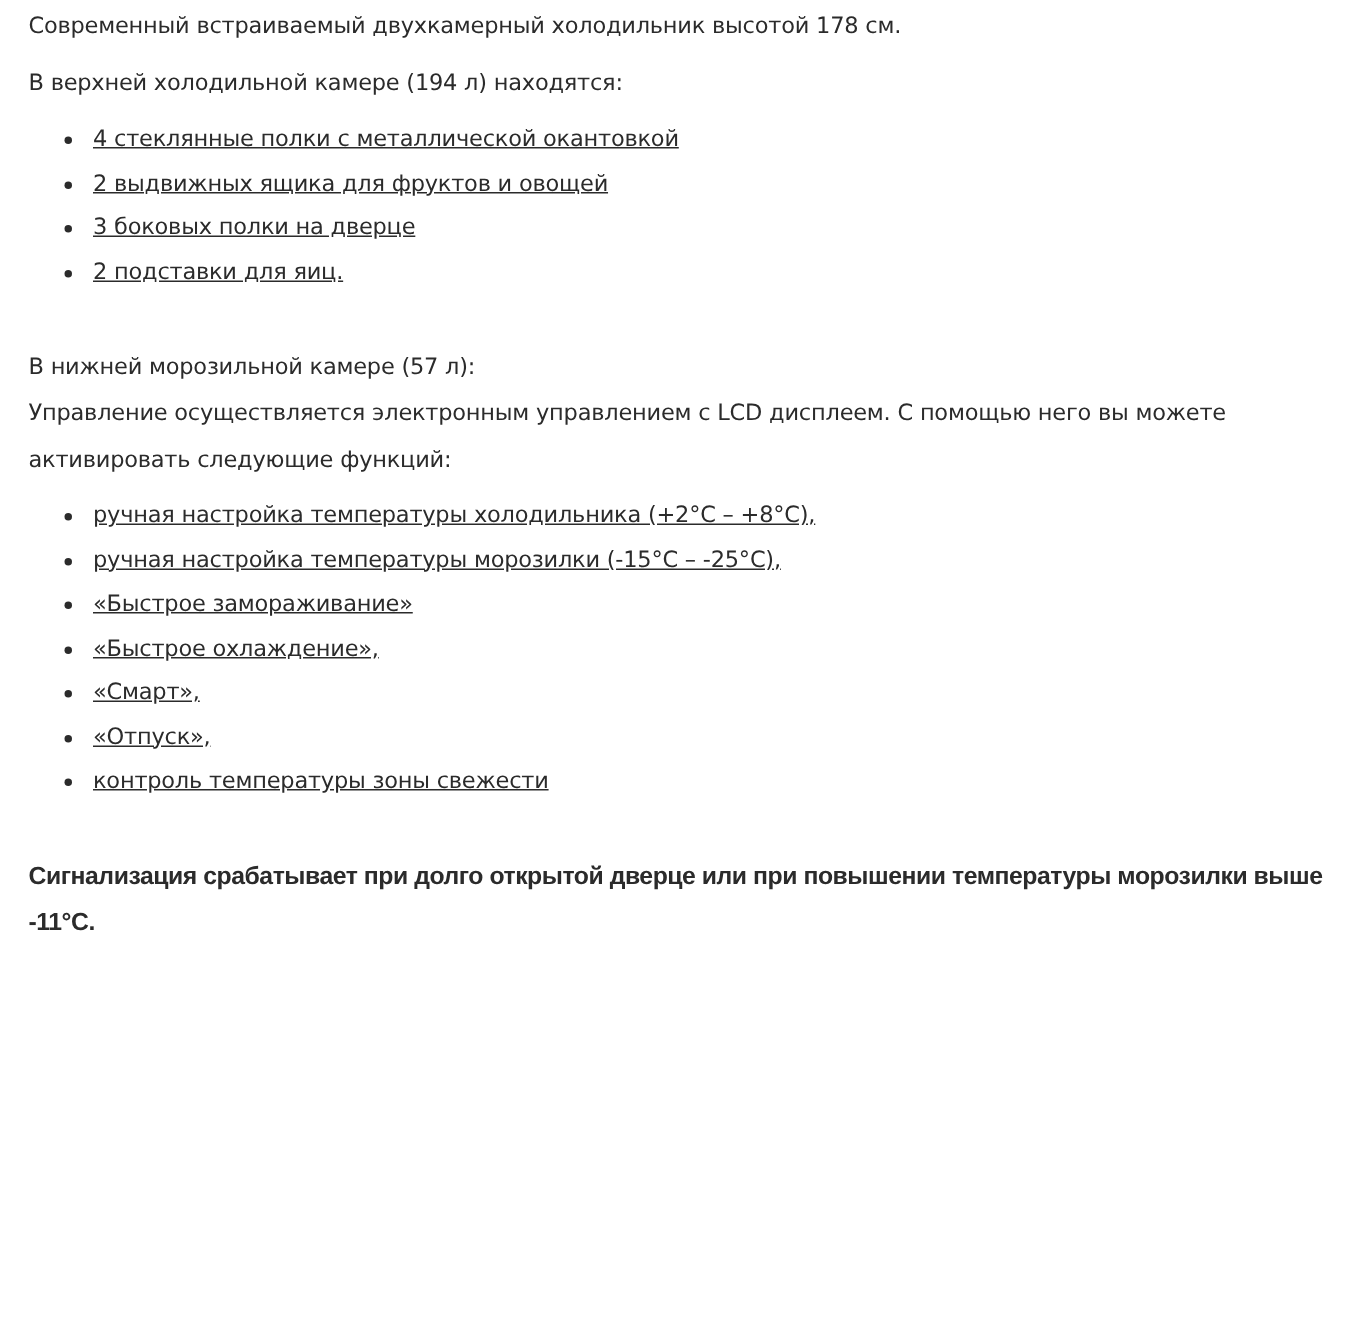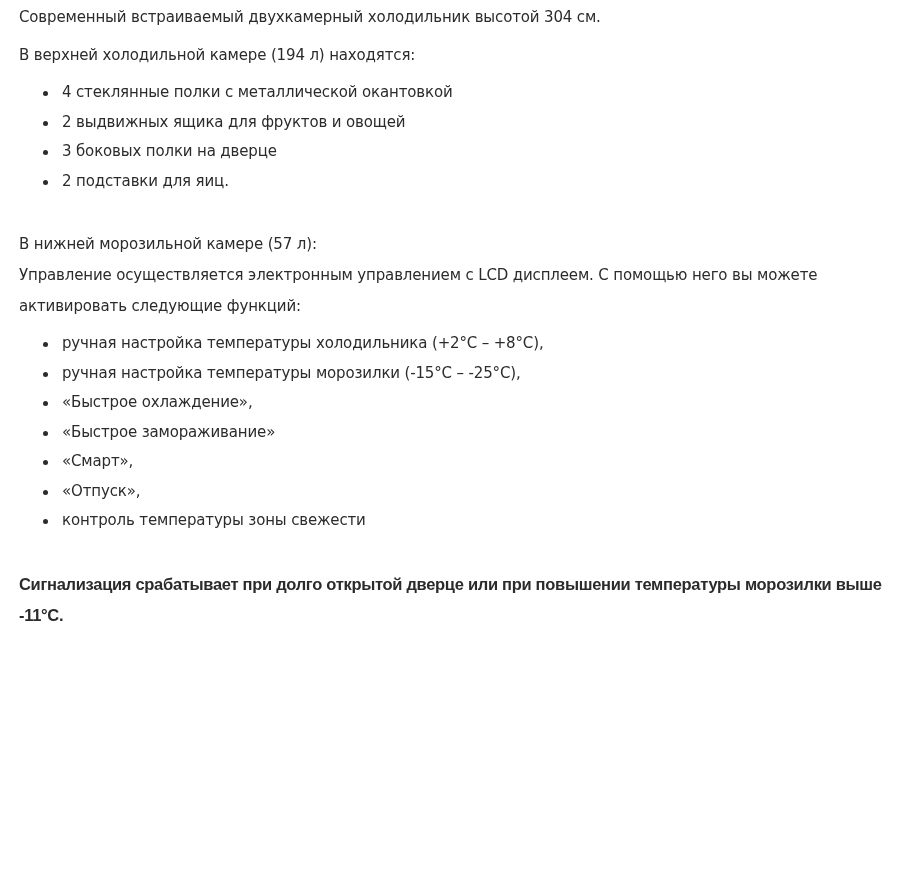--- a/index.html
+++ b/index.html
@@ -22,20 +22,21 @@
     p {
       margin: 0;
       line-height: 31px;
       letter-spacing: -0.15px;
     }
     .gap-s { margin-top: 7px; }
     ul {
       margin: 7px 0 0 0;
       padding: 0 0 0 43px;
       list-style: none;
+      text-decoration: underline;
     }
     ul li {
       position: relative;
       line-height: 29.5px;
       letter-spacing: -0.15px;
     }
     ul li::before {
       content: "";
       position: absolute;
       left: -19px;
@@ -50,37 +51,37 @@
       font-family: "Liberation Sans", sans-serif;
       font-size: 16.5px;
       letter-spacing: -0.3px;
       font-weight: bold;
     }
   </style>
 </head>
 <body>
 
 <div class="content">
-  <p>Современный встраиваемый двухкамерный холодильник высотой 304 см.</p>
+  <p>Современный встраиваемый двухкамерный холодильник высотой 178 см.</p>
 
   <p class="gap-s">В верхней холодильной камере (194 л) находятся:</p>
   <ul class="list-bottom">
     <li>4 стеклянные полки с металлической окантовкой</li>
     <li>2 выдвижных ящика для фруктов и овощей</li>
     <li>3 боковых полки на дверце</li>
     <li>2 подставки для яиц.</li>
   </ul>
 
   <p>В нижней морозильной камере (57 л):</p>
 
   <p>Управление осуществляется электронным управлением с LCD дисплеем. С помощью него вы можете активировать следующие функций:</p>
   <ul class="list-bottom">
     <li>ручная настройка температуры холодильника (+2°C – +8°C),</li>
     <li>ручная настройка температуры морозилки (-15°C – -25°C),</li>
+    <li>«Быстрое замораживание»</li>
     <li>«Быстрое охлаждение»,</li>
-    <li>«Быстрое замораживание»</li>
     <li>«Смарт»,</li>
     <li>«Отпуск»,</li>
     <li>контроль температуры зоны свежести</li>
   </ul>
 
   <p class="final">Сигнализация срабатывает при долго открытой дверце или при повышении температуры морозилки выше -11°С.</p>
 </div>
 
 </body></html>

